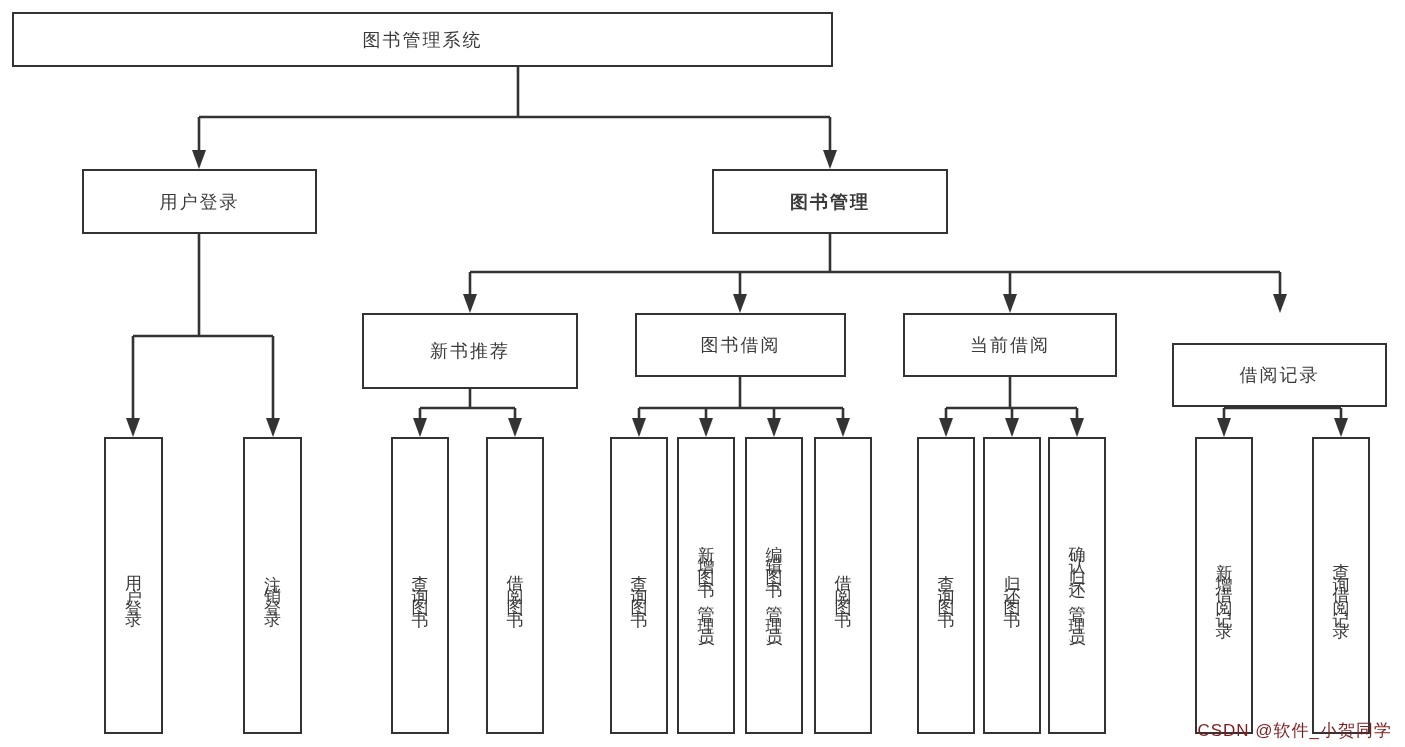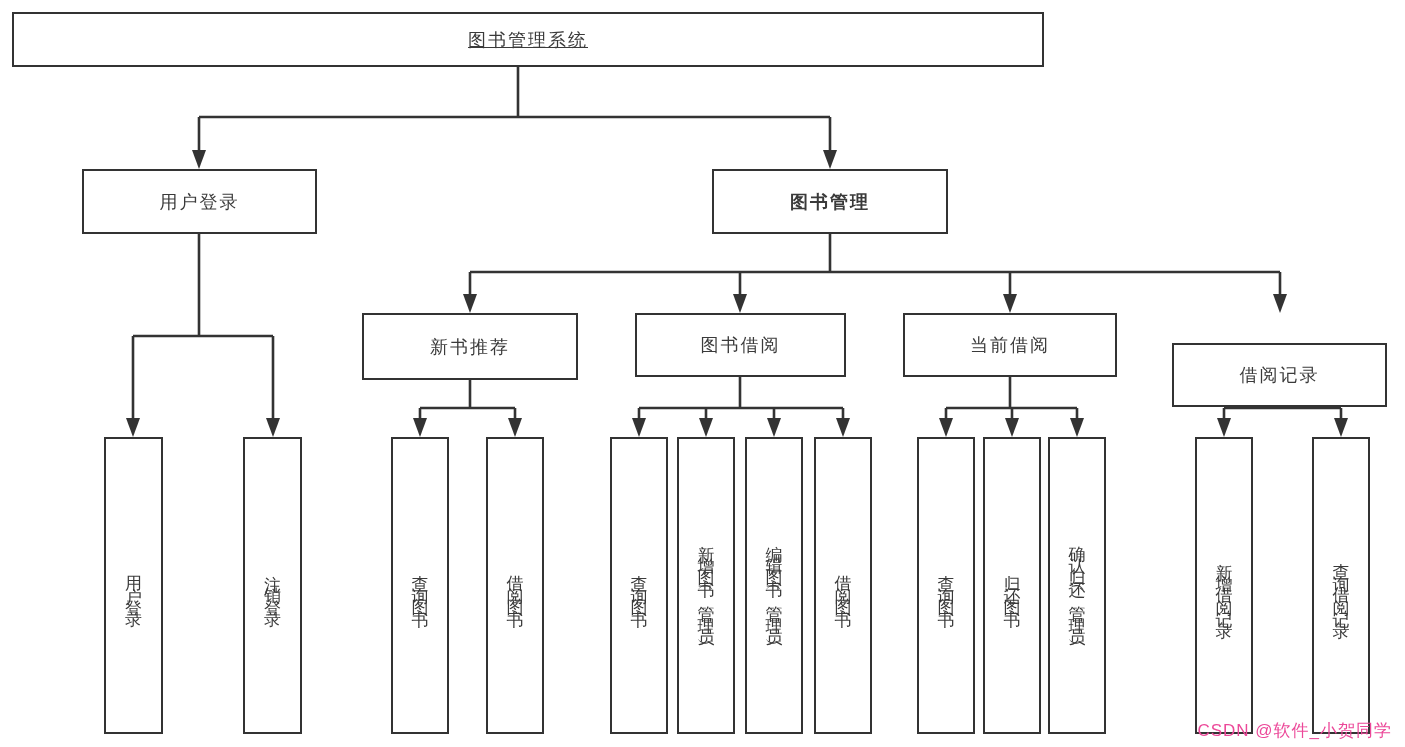--- a/index.html
+++ b/index.html
@@ -47,26 +47,26 @@
   }
   .vtext {
     writing-mode: vertical-rl;
     text-orientation: mixed;
     font-size: 17px;
     letter-spacing: 12px;
     line-height: 1;
     white-space: nowrap;
   }
   
-  .n-root { left: 12px;  top: 12px;  width: 1032px; height: 55px; text-decoration: underline; }
+  .n-root { left: 12px;  top: 12px;  width: 821px; height: 55px; }
   
   .n-login { left: 82px;  top: 169px; width: 235px; height: 65px; }
   .n-mgmt  { left: 712px; top: 169px; width: 236px; height: 65px; font-weight: bold; }
   
-  .n-l2a { left: 362px;  top: 313px; width: 216px; height: 67px; }
+  .n-l2a { left: 362px;  top: 313px; width: 216px; height: 76px; }
   .n-l2b { left: 635px;  top: 313px; width: 211px; height: 64px; }
   .n-l2c { left: 903px;  top: 313px; width: 214px; height: 64px; }
   .n-l2d { left: 1172px; top: 313px; width: 215px; height: 64px; margin-top: 30px; }
   
   .leaf { top: 437px; height: 297px; width: 58px; }
   .lf-a1 { left: 104px; width: 59px; }
   .lf-a2 { left: 243px; width: 59px; }
   .lf-b1 { left: 391px; }
   .lf-b2 { left: 486px; }
   .lf-c1 { left: 610px; }
@@ -77,21 +77,21 @@
   .lf-d2 { left: 983px; }
   .lf-d3 { left: 1048px; }
   .lf-e1 { left: 1195px; }
   .lf-e2 { left: 1312px; }
   .watermark {
     position: absolute;
     right: 13px;
     top: 719px;
     font-size: 17px;
     letter-spacing: 1px;
-    color: #ec4899;
+    color: #7f1d1d;
     z-index: 3;
     white-space: nowrap;
   }
 </style>
 </head>
 <body>
 
 <div class="stage">
 
   <svg class="connectors" viewBox="0 0 1405 747" xmlns="http://www.w3.org/2000/svg">

